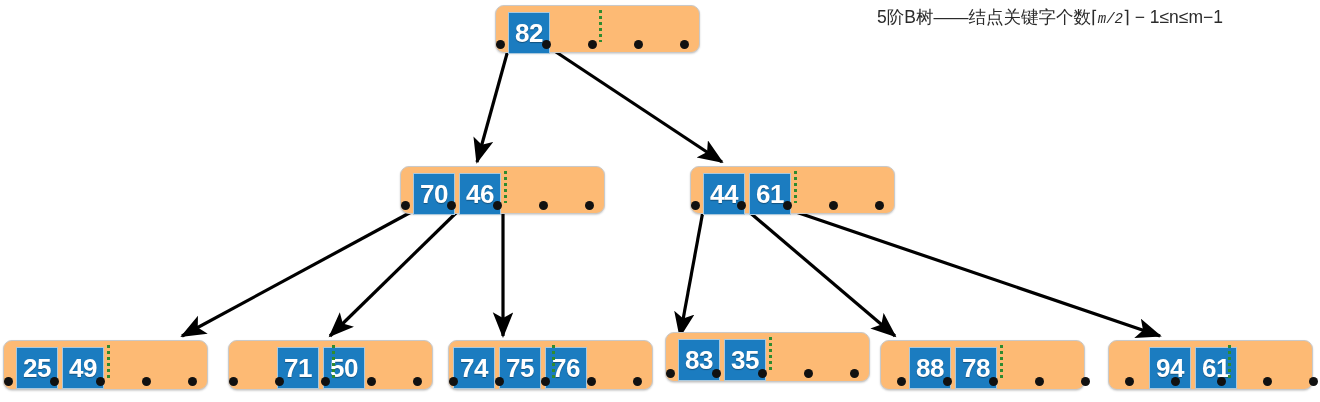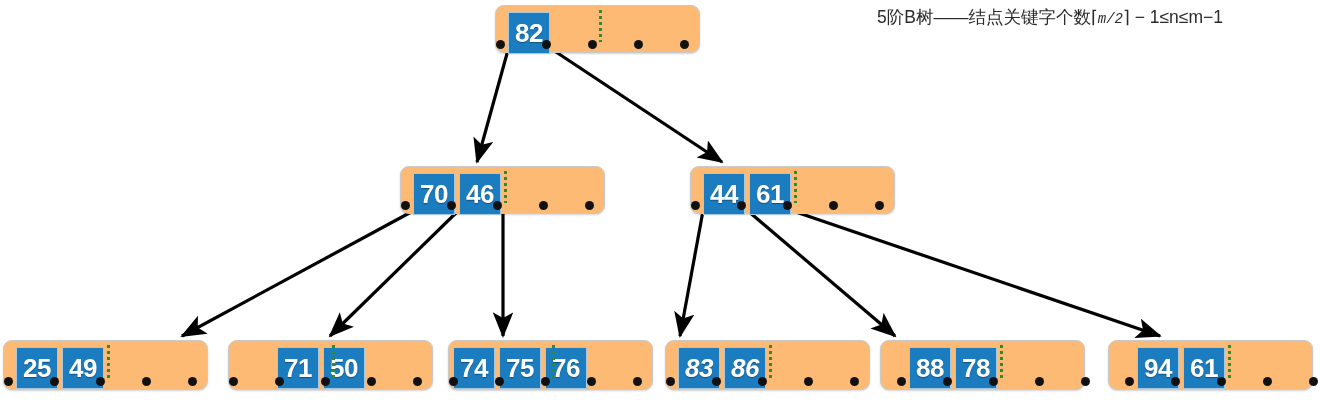--- a/index.html
+++ b/index.html
@@ -193,24 +193,24 @@
           <div class="key gap">75</div>
           <div class="key gap">76</div>
         </div>
         <div class="dotline" style="left: 103px;"></div>
         <div class="ptr" style="left: 0px; top: 36px;"></div>
         <div class="ptr" style="left: 46px; top: 36px;"></div>
         <div class="ptr" style="left: 92px; top: 36px;"></div>
         <div class="ptr" style="left: 138px; top: 36px;"></div>
         <div class="ptr" style="left: 184px; top: 36px;"></div>
       </div>
-      <div class="node" style="left: 665px; top: 340px; width: 205px; height: 50px; font-style: italic;">
+      <div class="node" style="left: 665px; top: 332px; width: 205px; height: 50px;">
         <div class="keys" style="left: 12px;">
           <div class="key">83</div>
-          <div class="key gap">86</div>
+          <div class="key gap">35</div>
         </div>
         <div class="dotline" style="left: 103px;"></div>
         <div class="ptr" style="left: 0px; top: 36px;"></div>
         <div class="ptr" style="left: 46px; top: 36px;"></div>
         <div class="ptr" style="left: 92px; top: 36px;"></div>
         <div class="ptr" style="left: 138px; top: 36px;"></div>
         <div class="ptr" style="left: 184px; top: 36px;"></div>
       </div>
       <div class="node" style="left: 880px; top: 340px; width: 205px; height: 50px;">
         <div class="keys" style="left: 28px; border-radius: 10px;">
@@ -218,21 +218,21 @@
           <div class="key gap">78</div>
         </div>
         <div class="dotline" style="left: 119px;"></div>
         <div class="ptr" style="left: 16px; top: 36px;"></div>
         <div class="ptr" style="left: 62px; top: 36px;"></div>
         <div class="ptr" style="left: 108px; top: 36px;"></div>
         <div class="ptr" style="left: 154px; top: 36px;"></div>
         <div class="ptr" style="left: 200px; top: 36px;"></div>
       </div>
       <div class="node" style="left: 1108px; top: 340px; width: 205px; height: 50px;">
-        <div class="keys" style="left: 28px; align-items: center;">
+        <div class="keys" style="left: 40px; align-items: center;">
           <div class="key">94</div>
           <div class="key gap">61</div>
         </div>
         <div class="dotline" style="left: 119px;"></div>
         <div class="ptr" style="left: 16px; top: 36px;"></div>
         <div class="ptr" style="left: 62px; top: 36px;"></div>
         <div class="ptr" style="left: 108px; top: 36px;"></div>
         <div class="ptr" style="left: 154px; top: 36px;"></div>
         <div class="ptr" style="left: 200px; top: 36px;"></div>
       </div>

